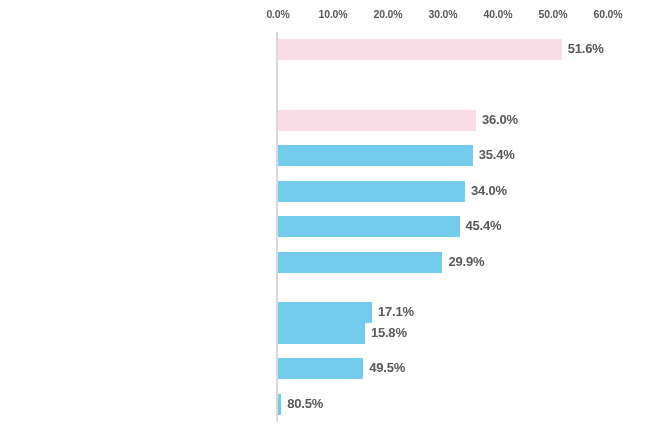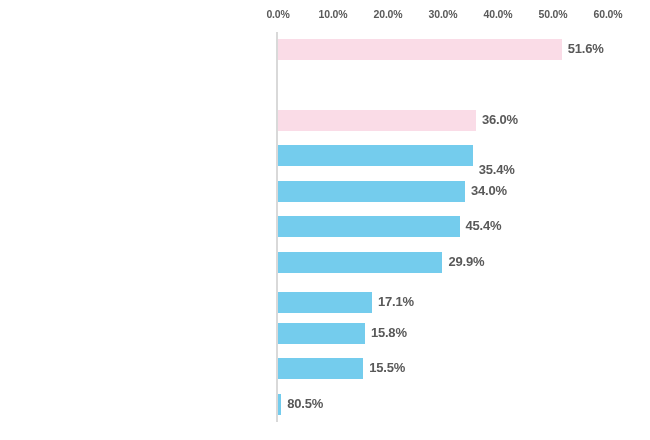--- a/index.html
+++ b/index.html
@@ -106,45 +106,45 @@
   <div class="row" style="top: 0px;">
         <div class="bar pink" style="width: 283.8px;"></div>
         <div class="bar-value" style="left: 289.8px;">51.6%</div>
       </div>
       <div class="row" style="top: 70.9px;">
         <div class="bar pink" style="width: 198px;"></div>
         <div class="bar-value" style="left: 204px;">36.0%</div>
       </div>
       <div class="row" style="top: 106.35px;">
         <div class="bar blue" style="width: 194.7px;"></div>
-        <div class="bar-value" style="left: 200.7px; margin-top: 15px;">35.4%</div>
+        <div class="bar-value" style="left: 200.7px;">35.4%</div>
       </div>
       <div class="row" style="top: 141.8px;">
         <div class="bar blue" style="width: 187px;"></div>
         <div class="bar-value" style="left: 193px;">34.0%</div>
       </div>
       <div class="row" style="top: 177.25px;">
         <div class="bar blue" style="width: 181.5px;"></div>
         <div class="bar-value" style="left: 187.5px;">45.4%</div>
       </div>
       <div class="row" style="top: 212.7px;">
         <div class="bar blue" style="width: 164.45px;"></div>
         <div class="bar-value" style="left: 170.45px;">29.9%</div>
       </div>
-      <div class="row" style="top: 253px;">
+      <div class="row" style="top: 263px;">
         <div class="bar blue" style="width: 94.05px;"></div>
         <div class="bar-value" style="left: 100.05px;">17.1%</div>
       </div>
       <div class="row" style="top: 283.6px;">
         <div class="bar blue" style="width: 86.9px;"></div>
         <div class="bar-value" style="left: 92.9px;">15.8%</div>
       </div>
       <div class="row" style="top: 319.05px;">
         <div class="bar blue" style="width: 85.25px;"></div>
-        <div class="bar-value" style="left: 91.25px;">15.5%</div>
+        <div class="bar-value" style="left: 91.25px;">49.5%</div>
       </div>
       <div class="row" style="top: 354.5px;">
         <div class="bar blue" style="width: 3.3px;"></div>
         <div class="bar-value" style="left: 9.3px;">80.5%</div>
       </div>
     </div>
 
 </div>
 
 </body></html>

